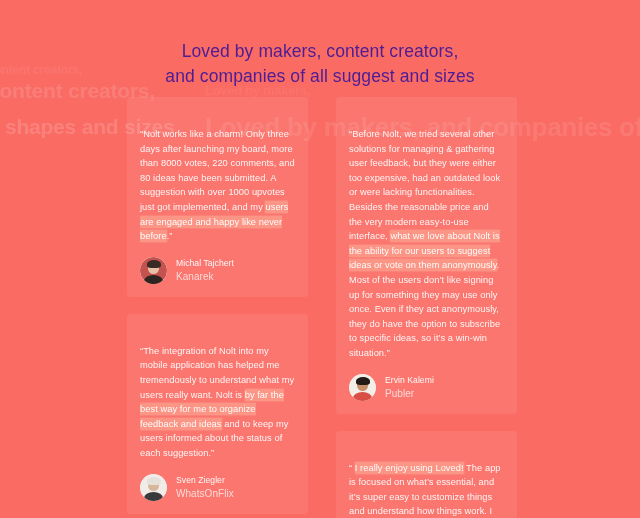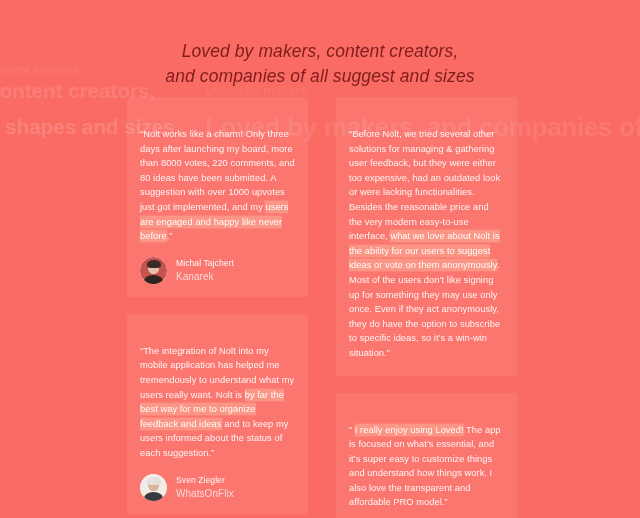--- a/index.html
+++ b/index.html
@@ -78,26 +78,25 @@
     color: rgba(255, 255, 255, 0.055);
   }
 
   
   .headline {
     position: absolute;
     top: 27px;
     left: 0;
     width: 640px;
     text-align: center;
-    color: #7f1d1d;
+    color: #4c1d95;
     font-size: 17.5px;
     font-weight: 400;
     line-height: 25px;
     letter-spacing: 0.1px;
-    font-style: italic;
   }
   .headline .line {
     display: block;
   }
 
   
   .cards {
     position: absolute;
     left: 127px;
     top: 97px;
@@ -264,20 +263,32 @@
         </div>
       </div>
     </div>
 
     <div class="col col-right">
 
       <div class="card">
         <p class="quote">
           <span>“Before Nolt, we tried several other solutions for managing &amp; gathering user feedback, but they were either too expensive, had an outdated look or were lacking functionalities. Besides the reasonable price and the very modern easy-to-use interface, </span><mark>what we love about Nolt is the ability for our users to suggest ideas or vote on them anonymously</mark><span>. Most of the users don’t like signing up for something they may use only once. Even if they act anonymously, they do have the option to subscribe to specific ideas, so it’s a win-win situation.”</span>
         </p>
+        <div class="author">
+          <div class="avatar">
+            <span class="av-bg" style="background:#f4eee9"></span>
+            <span class="av-body" style="background:#d94f45"></span>
+            <span class="av-head" style="background:#c68f6a"></span>
+            <span class="av-hair" style="background:#241a16"></span>
+          </div>
+          <div class="author-meta">
+            <span class="author-name">Ervin Kalemi</span>
+            <span class="author-company">Publer</span>
+          </div>
+        </div>
       </div>
 
       <div class="card">
         <p class="quote">
           <span>“ </span><mark>I really enjoy using Loved!</mark><span> The app is focused on what’s essential, and it’s super easy to customize things and understand how things work. I also love the transparent and affordable PRO model.”</span>
         </p>
 
       </div>
     </div>
 

